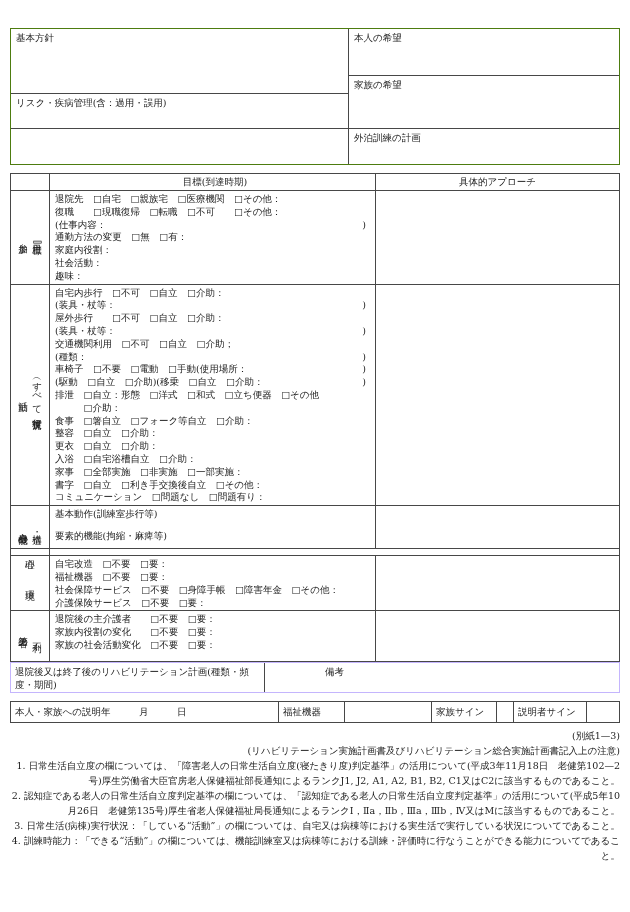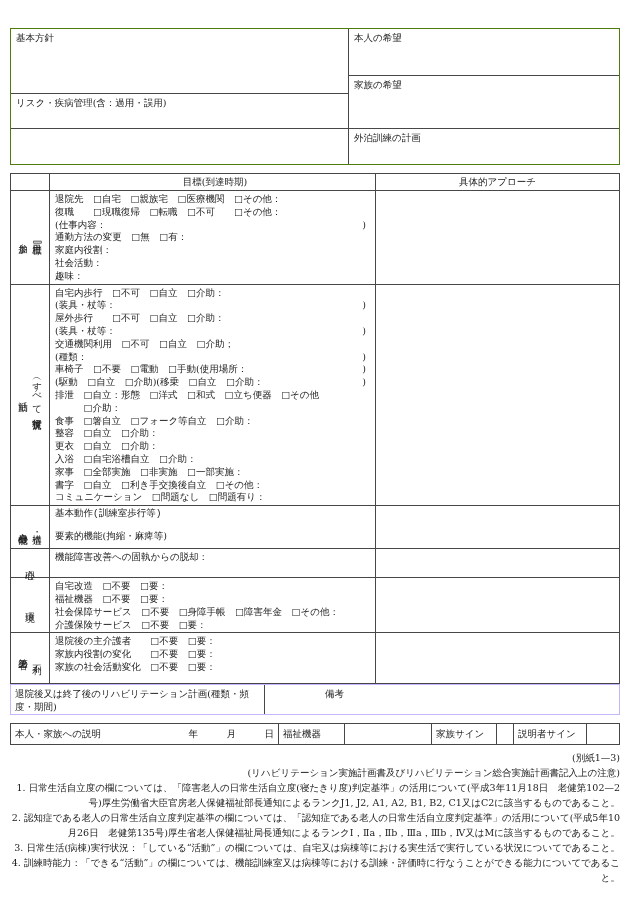--- a/index.html
+++ b/index.html
@@ -23,33 +23,33 @@
   .m-row.b{border-bottom:1px solid #474747;}
   .label-cell{width:39px;border-right:1px solid #474747;box-sizing:border-box;
     display:flex;align-items:center;justify-content:center;gap:2px;padding:2px 0;}
   .goal-cell{width:326px;border-right:1px solid #474747;box-sizing:border-box;
     padding:2px 0 1px 5px;overflow:hidden;text-align:right;}
   .approach-cell{flex:1;}
   .head-cell{display:flex;align-items:center;justify-content:center;height:16px;}
   .vlabel{writing-mode:vertical-rl;text-orientation:mixed;letter-spacing:1px;line-height:12px;}
   .line{display:flex;white-space:pre;}
   .line .rp{margin-left:auto;padding-right:9px;}
-  .line.gap{margin-bottom:9px;font-family:Liberation Mono, monospace;}
+  .line.gap{margin-bottom:9px;}
   .mh91{min-height:91px}.mh218{min-height:218px}.mh42{min-height:42px}
   .mh28{min-height:28px}.mh53{min-height:53px}.mh50{min-height:50px}
   
   .plan-box{display:flex;border:1px solid #c4b5fd;box-sizing:border-box;height:31px;gap:48px;}
   .plan-cell{width:254px;border-right:1px solid #474747;box-sizing:border-box;padding:3px 4px;}
   .note-cell{flex:1;padding:3px 4px 3px 12px;}
   
   .sign-row{margin-top:8px;display:flex;border:1px solid #474747;box-sizing:border-box;height:22px;}
   .s-cell{box-sizing:border-box;border-right:1px solid #474747;display:flex;align-items:center;
     padding:0 4px;overflow:hidden;white-space:pre;}
   .s-cell:last-child{border-right:none;}
-  .s-explain{width:268px;justify-content:space-between;}
+  .s-explain{width:268px;justify-content:flex-start;}
   .s-w66{width:66px}.s-w87{width:87px}.s-w65{width:65px}.s-w17{width:17px}
   .s-w73{width:73px}.s-last{flex:1;}
   
   .footer{margin-top:5px;line-height:15px;text-align:right;}
   .note-item{padding-left:4px;text-indent:-4px;}
 </style>
 </head>
 <body>
 
 <div class="page">
@@ -140,23 +140,20 @@
           <div class="line gap"><span class="t">基本動作(訓練室歩行等)</span></div>
           <div class="line"><span class="t">要素的機能(拘縮・麻痺等)</span></div>
         </div>
       <div class="approach-cell"></div>
     </div>
 
     <div class="m-row b">
       <div class="label-cell">
         <span class="vlabel">心理</span>
       </div>
-      <div class="goal-cell mh28">
-          <div class="line"><span class="t">機能障害改善への固執からの脱却：</span></div>
-        </div>
       <div class="approach-cell"></div>
     </div>
 
     <div class="m-row b">
       <div class="label-cell">
         <span class="vlabel">環境</span>
       </div>
       <div class="goal-cell mh53">
           <div class="line"><span class="t">自宅改造　□不要　□要：</span></div>
           <div class="line"><span class="t">福祉機器　□不要　□要：</span></div>

